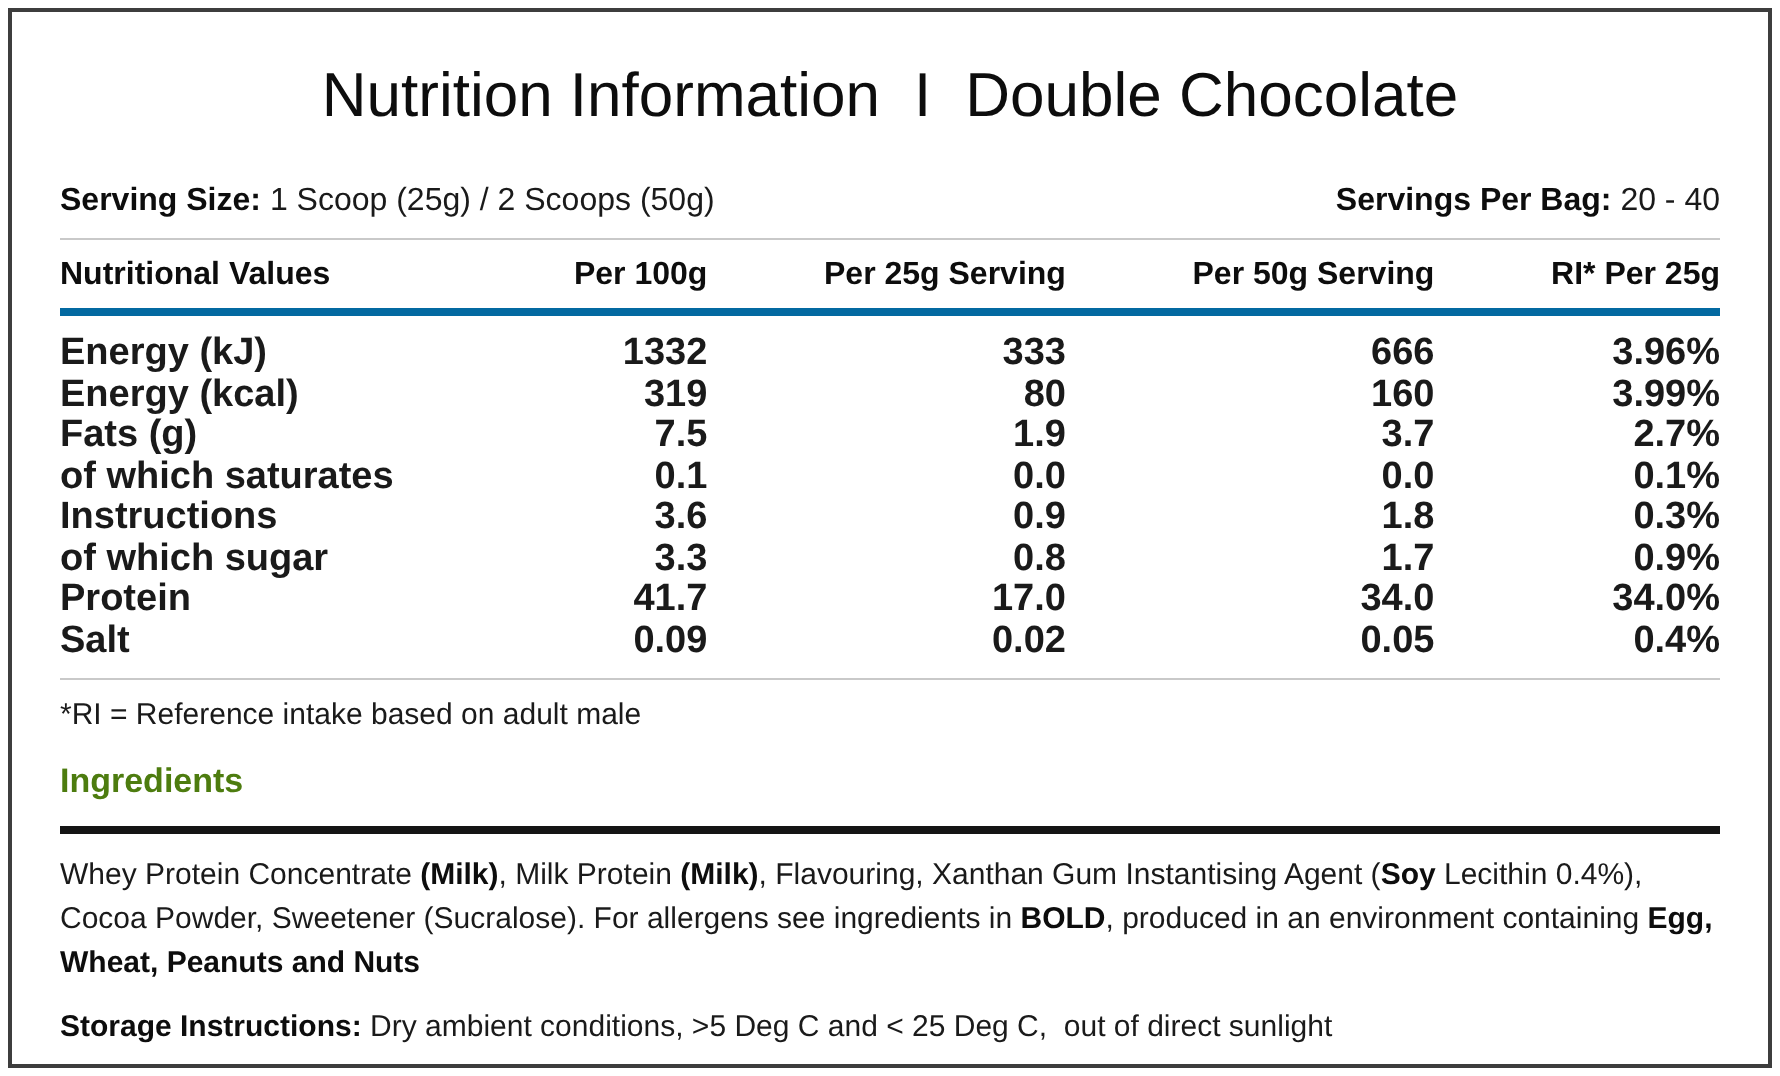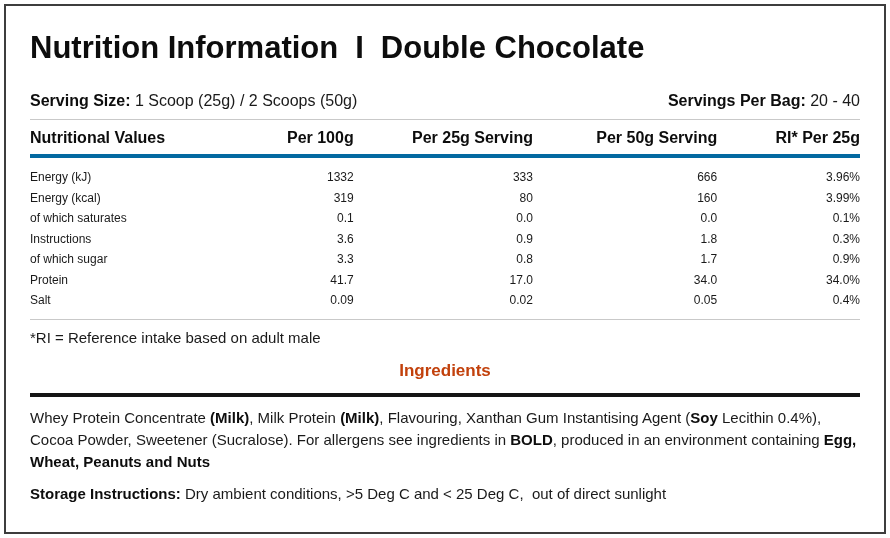--- a/index.html
+++ b/index.html
@@ -22,22 +22,22 @@
     top: 4px; left: 4px; right: 4px; bottom: 4px;
     border: 2px solid #3d3d3d;
     box-sizing: border-box;
     padding: 0 24px;
     background: #ffffff;
   }
   .title {
     margin: 24px 0 0;
     font-size: 31px;
     line-height: 36px;
-    font-weight: bold;
-    text-align: left;
+    font-weight: normal;
+    text-align: center;
     color: #0d0d0d;
     white-space: nowrap;
   }
   .title .sep { margin: 0 17px; }
   .serving-row {
     display: flex;
     justify-content: space-between;
     align-items: baseline;
     margin-top: 26px;
     font-size: 16px;
@@ -56,39 +56,39 @@
   table.nutrition thead th {
     font-size: 16px;
     font-weight: bold;
     text-align: right;
     padding: 9px 0 7px;
     border-bottom: 4px solid #0369a1;
     white-space: nowrap;
   }
   table.nutrition thead th.c0 { text-align: left; }
   table.nutrition tbody td {
-    font-size: 12px;
+    font-size: 19px;
     line-height: 20.5px;
     text-align: right;
     padding: 0;
     white-space: nowrap;
+    font-weight: bold;
   }
   table.nutrition tbody td.c0 { text-align: left; }
   table.nutrition tbody tr:first-child td { padding-top: 9px; }
   table.nutrition tbody tr:last-child td { padding-bottom: 5px; }
   .footnote {
     margin: 9px 0 0;
     font-size: 15px;
   }
   .ing-head {
     margin: 15px 0 0;
     font-size: 17px;
     font-weight: bold;
-    color: #c2410c;
-    text-align: center;
+    color: #4d7c0f;
   }
   .hr-thick {
     height: 4px;
     background: #151515;
     margin-top: 12px;
   }
   .ingredients {
     margin: 10px 0 0;
     font-size: 15px;
     line-height: 22px;
@@ -147,20 +147,27 @@
             <td>3.96%</td>
           </tr>
           <tr>
             <td class="c0">Energy (kcal)</td>
             <td>319</td>
             <td>80</td>
             <td>160</td>
             <td>3.99%</td>
           </tr>
           <tr>
+            <td class="c0">Fats (g)</td>
+            <td>7.5</td>
+            <td>1.9</td>
+            <td>3.7</td>
+            <td>2.7%</td>
+          </tr>
+          <tr>
             <td class="c0">of which saturates</td>
             <td>0.1</td>
             <td>0.0</td>
             <td>0.0</td>
             <td>0.1%</td>
           </tr>
           <tr>
             <td class="c0">Instructions</td>
             <td>3.6</td>
             <td>0.9</td>

